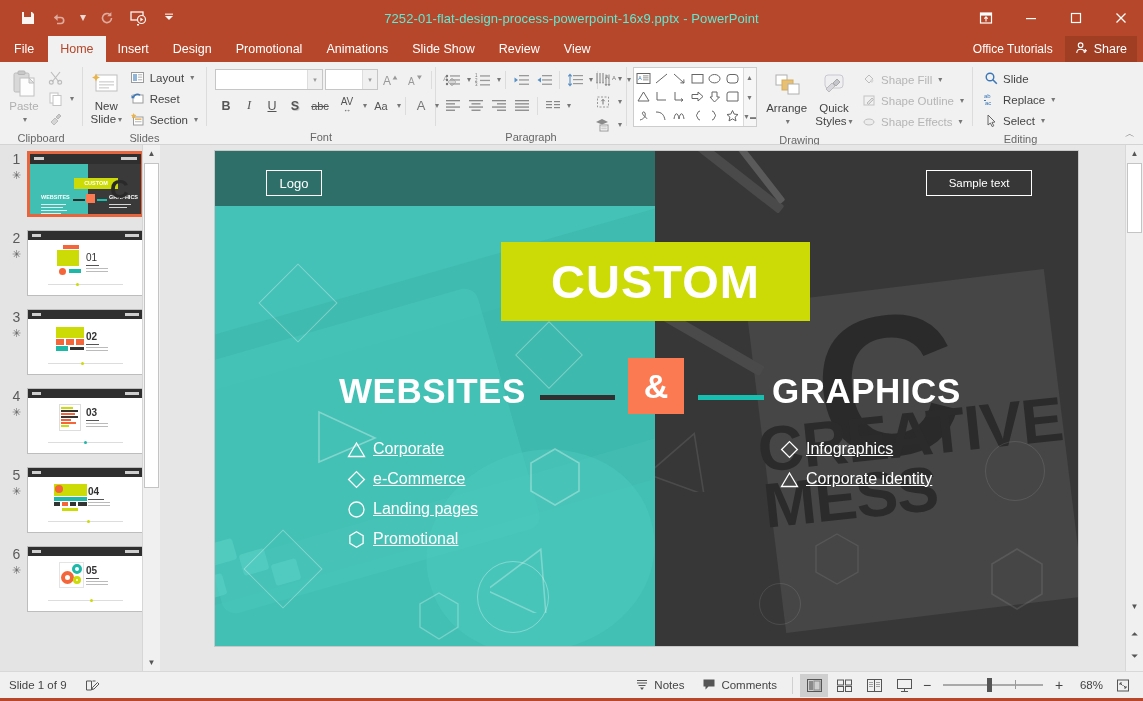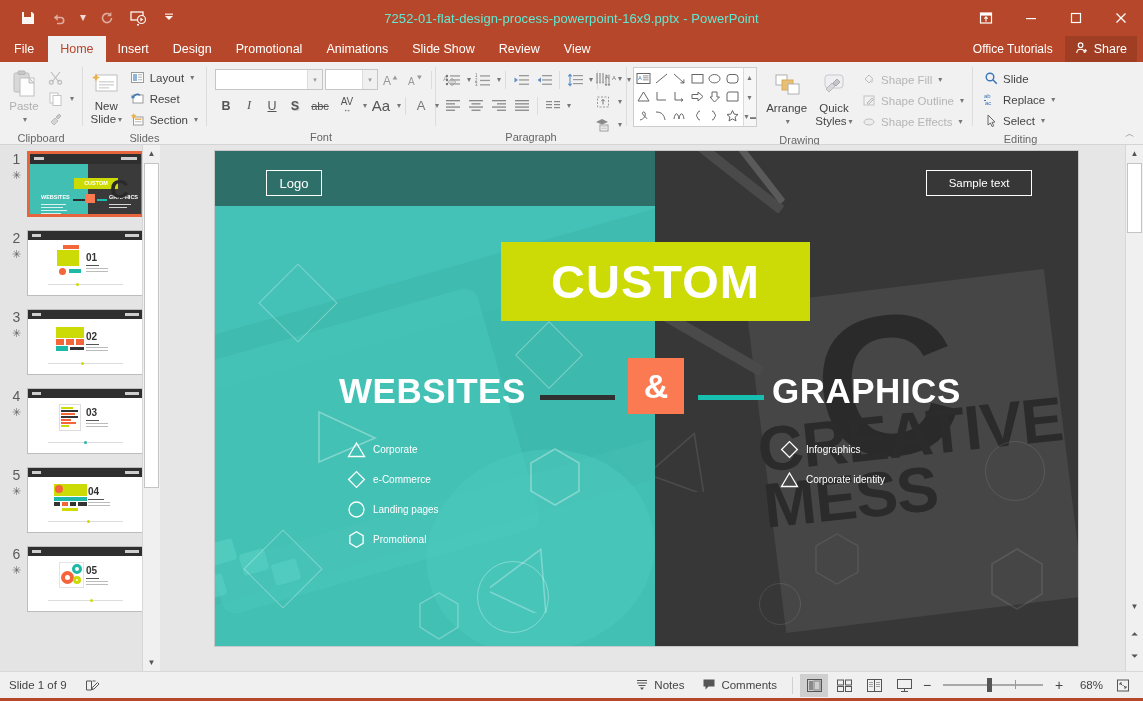--- a/index.html
+++ b/index.html
@@ -224,21 +224,21 @@
   }
   .amp-box span { color:#fff; font-size:34px; font-weight:bold; }
   .rule-teal { position:absolute; left:483px; top:244px; width:66px; height:5px; background:#17bfb0; }
   .h-graphics {
     position:absolute; left:557px; top:220px; color:#fff; font-size:35px; font-weight:bold;
     letter-spacing:.5px;
   }
   .bullets { position:absolute; }
   .bullets.left { left:124px; top:283px; }
   .bullets.right { left:557px; top:283px; }
-  .bullet-row { display:flex; align-items:center; height:30px; color:#fff; font-size:10px; }
+  .bullet-row { display:flex; align-items:center; height:30px; color:#fff; font-size:16px;text-decoration:underline; }
   .bullets.right .bullet-row { height:30px; }
   .bullet-ic { width:34px; display:flex; align-items:center; justify-content:center; }
 
   .canvas-scroll {
     position:absolute; right:0; top:0; bottom:0; width:18px; background:#f0f0f0;
     border-left:1px solid #d8d8d8;
   }
 
   
   .statusbar {
@@ -508,21 +508,21 @@
           <div class="fbtn wide" style="text-decoration:line-through;font-size:11px">
               <span>abc</span>
             </div>
           <div class="fbtn wide" style="font-size:10px">
             <span style="display:flex;flex-direction:column;align-items:center;line-height:8px;">
               <span>AV</span>
               <span style="font-size:8px">↔</span>
             </span>
           </div>
           <div class="caret">▾</div>
-          <div class="fbtn wide" style="font-size:15px">
+          <div class="fbtn wide" style="font-size:11px">
               <span>Aa</span>
             </div>
           <div class="caret">▾</div>
           <div class="vline"></div>
           <div class="fbtn" style="font-size:13px;color:#777">
               <span>A</span>
             </div>
           <div class="caret">▾</div>
         </div>
       </div>
@@ -918,21 +918,21 @@
             <div class="thumb-star">✳</div>
           </div>
           <div class="thumb">
             <div style="position:absolute;left:0;top:0;right:0;height:9px;background:#2f2f2f"></div>
             <div style="position:absolute;left:4px;top:3px;width:9px;height:3px;background:#cfcfcf"></div>
             <div style="position:absolute;right:4px;top:3px;width:14px;height:3px;background:#cfcfcf"></div>
             <div style="position:absolute;left:29px;top:19px;width:22px;height:16px;background:#ccdb06"></div>
             <div style="position:absolute;left:35px;top:14px;width:16px;height:4px;background:#f4663a"></div>
             <div style="position:absolute;left:31px;top:37px;width:7px;height:7px;border-radius:50%;background:#f4663a"></div>
             <div style="position:absolute;left:41px;top:38px;width:12px;height:4px;background:#1eb8a8"></div>
-            <div style="position:absolute;left:58px;top:22px;color:#333;font-size:10px;font-weight:bold;line-height:10px">01</div>
+            <div style="position:absolute;left:58px;top:22px;color:#333;font-size:10px;font-weight:normal;line-height:10px">01</div>
             <div style="position:absolute;left:58px;top:34px;width:13px;height:1px;background:#555"></div>
             <div style="position:absolute;left:58px;top:37px;width:22px;height:1px;background:#bbb"></div>
             <div style="position:absolute;left:58px;top:40px;width:22px;height:1px;background:#bbb"></div>
             <div style="position:absolute;left:20px;top:53px;width:75px;height:1px;background:#ddd"></div>
             <div style="position:absolute;left:48px;top:52px;width:3px;height:3px;border-radius:50%;background:#ccdb06"></div>
           </div>
         </div>
 
         <div class="thumb-row">
           <div class="thumb-meta">

